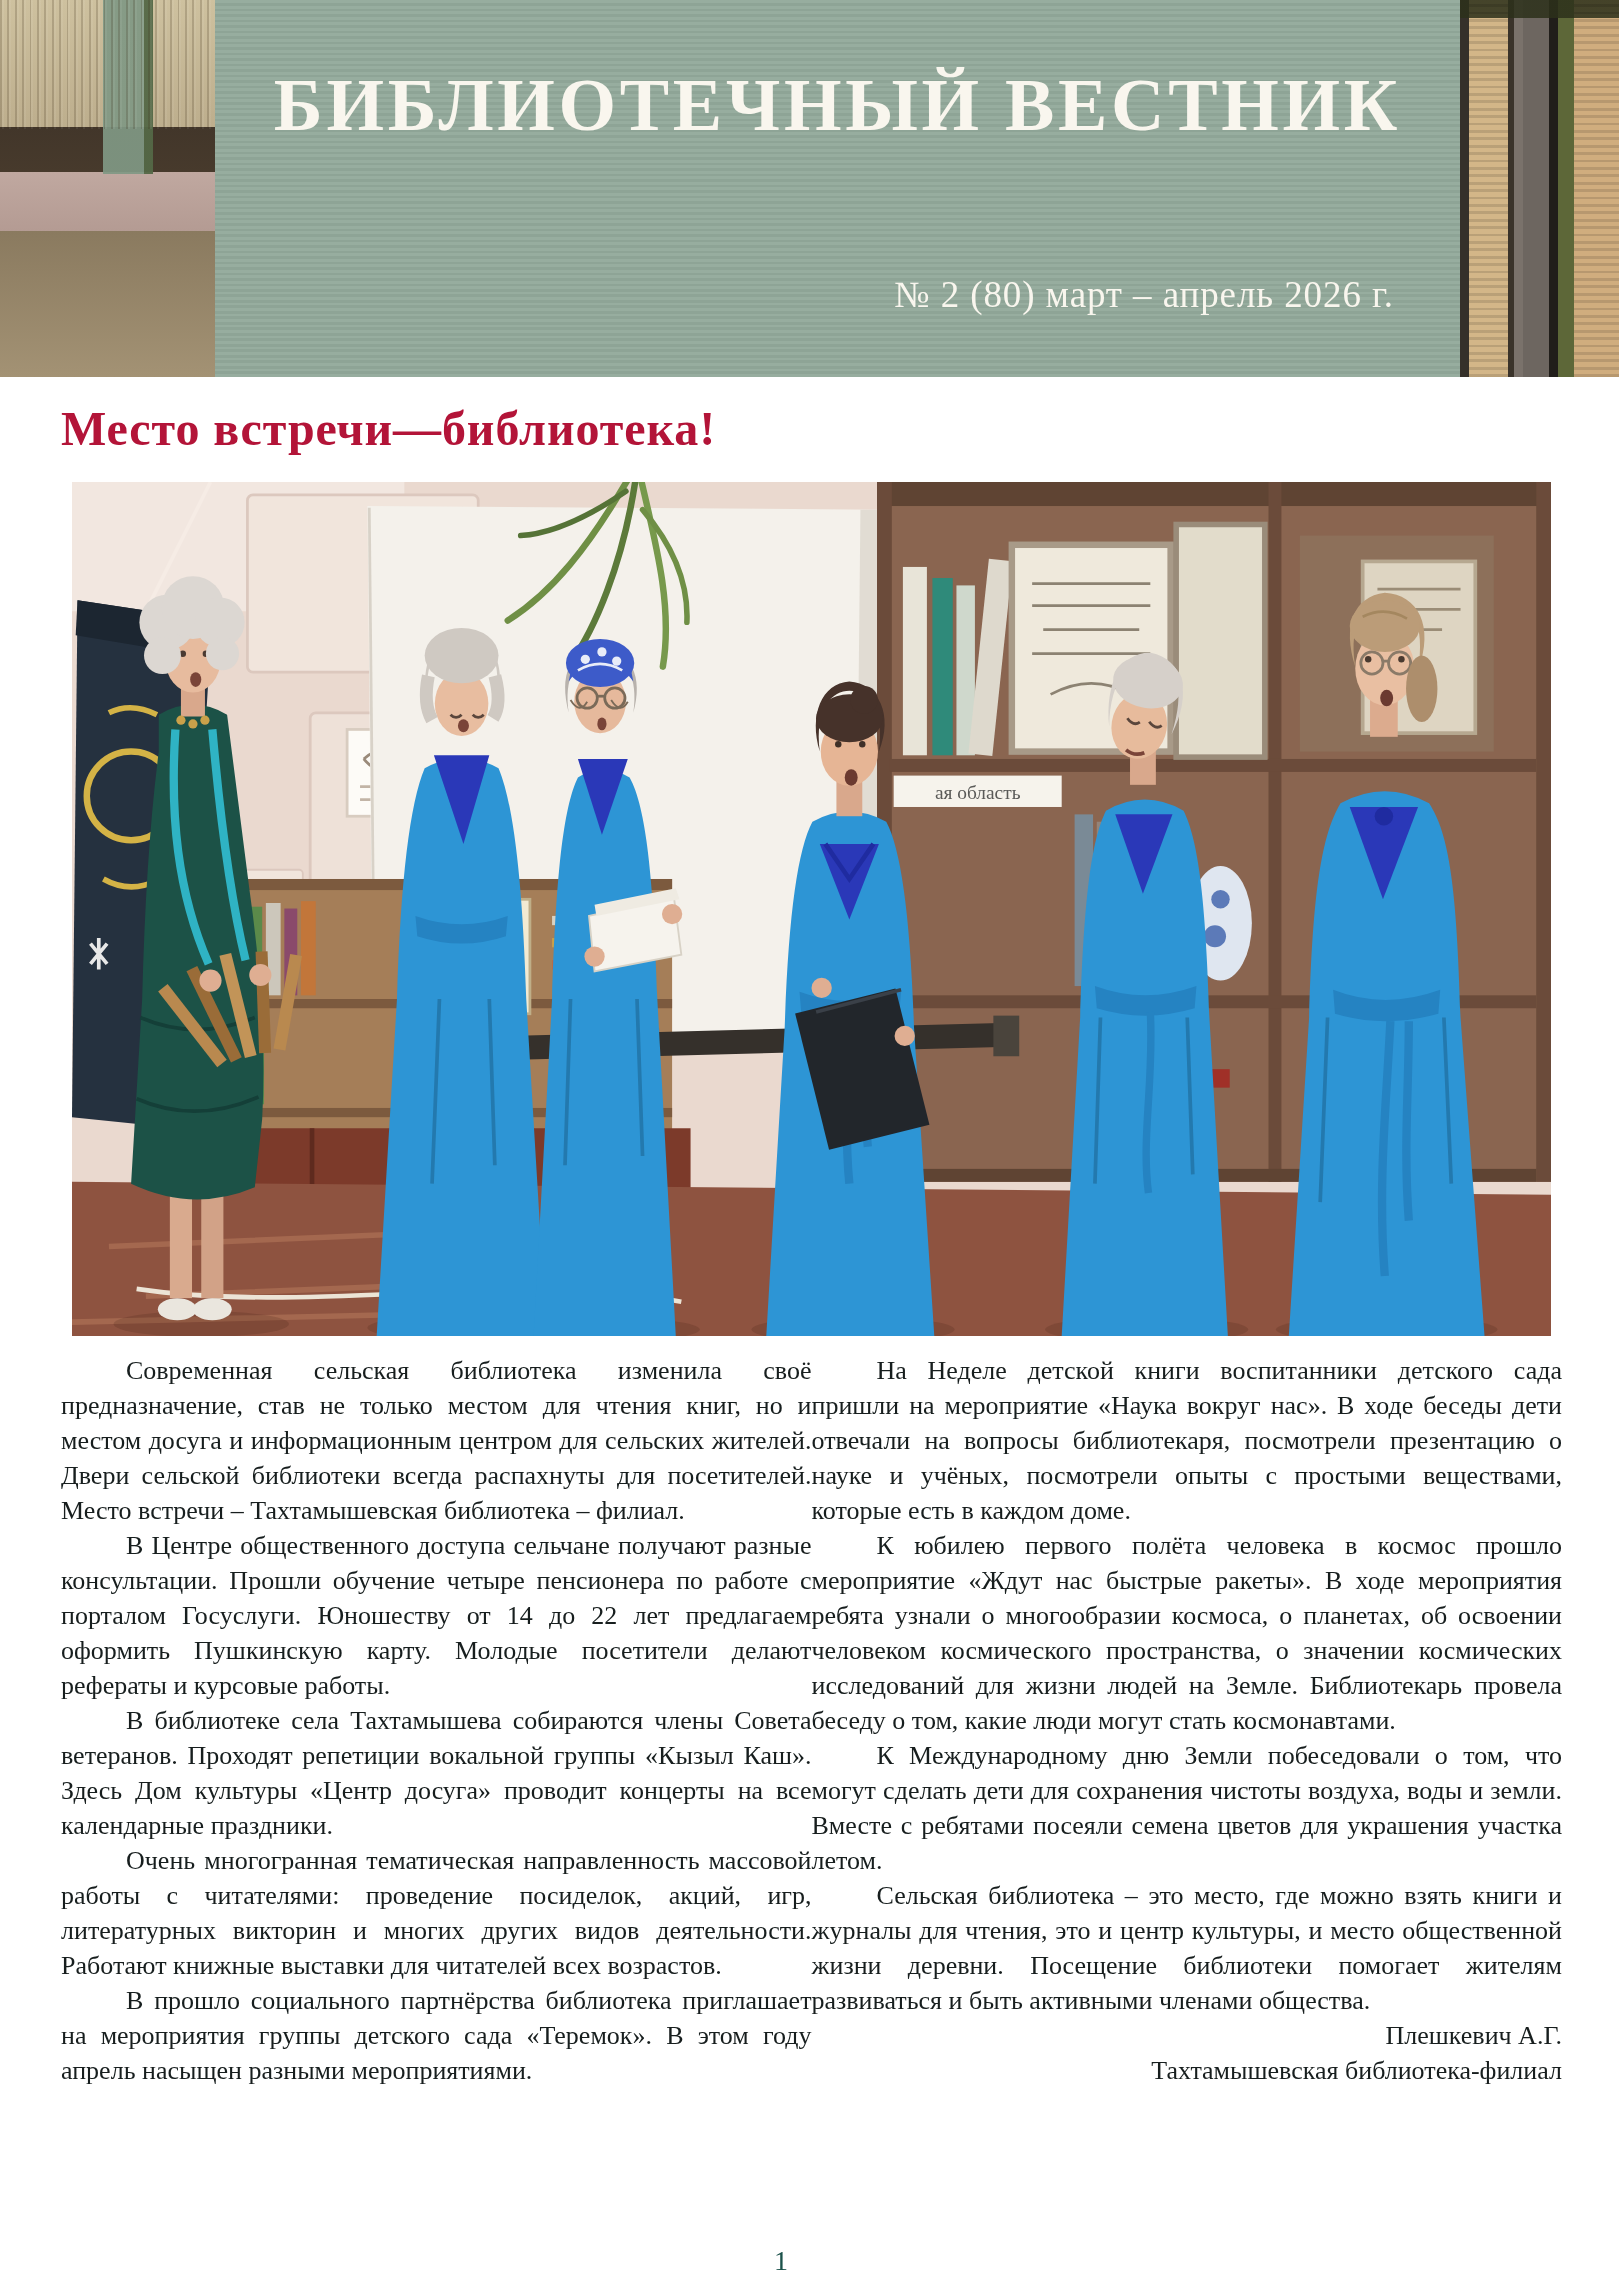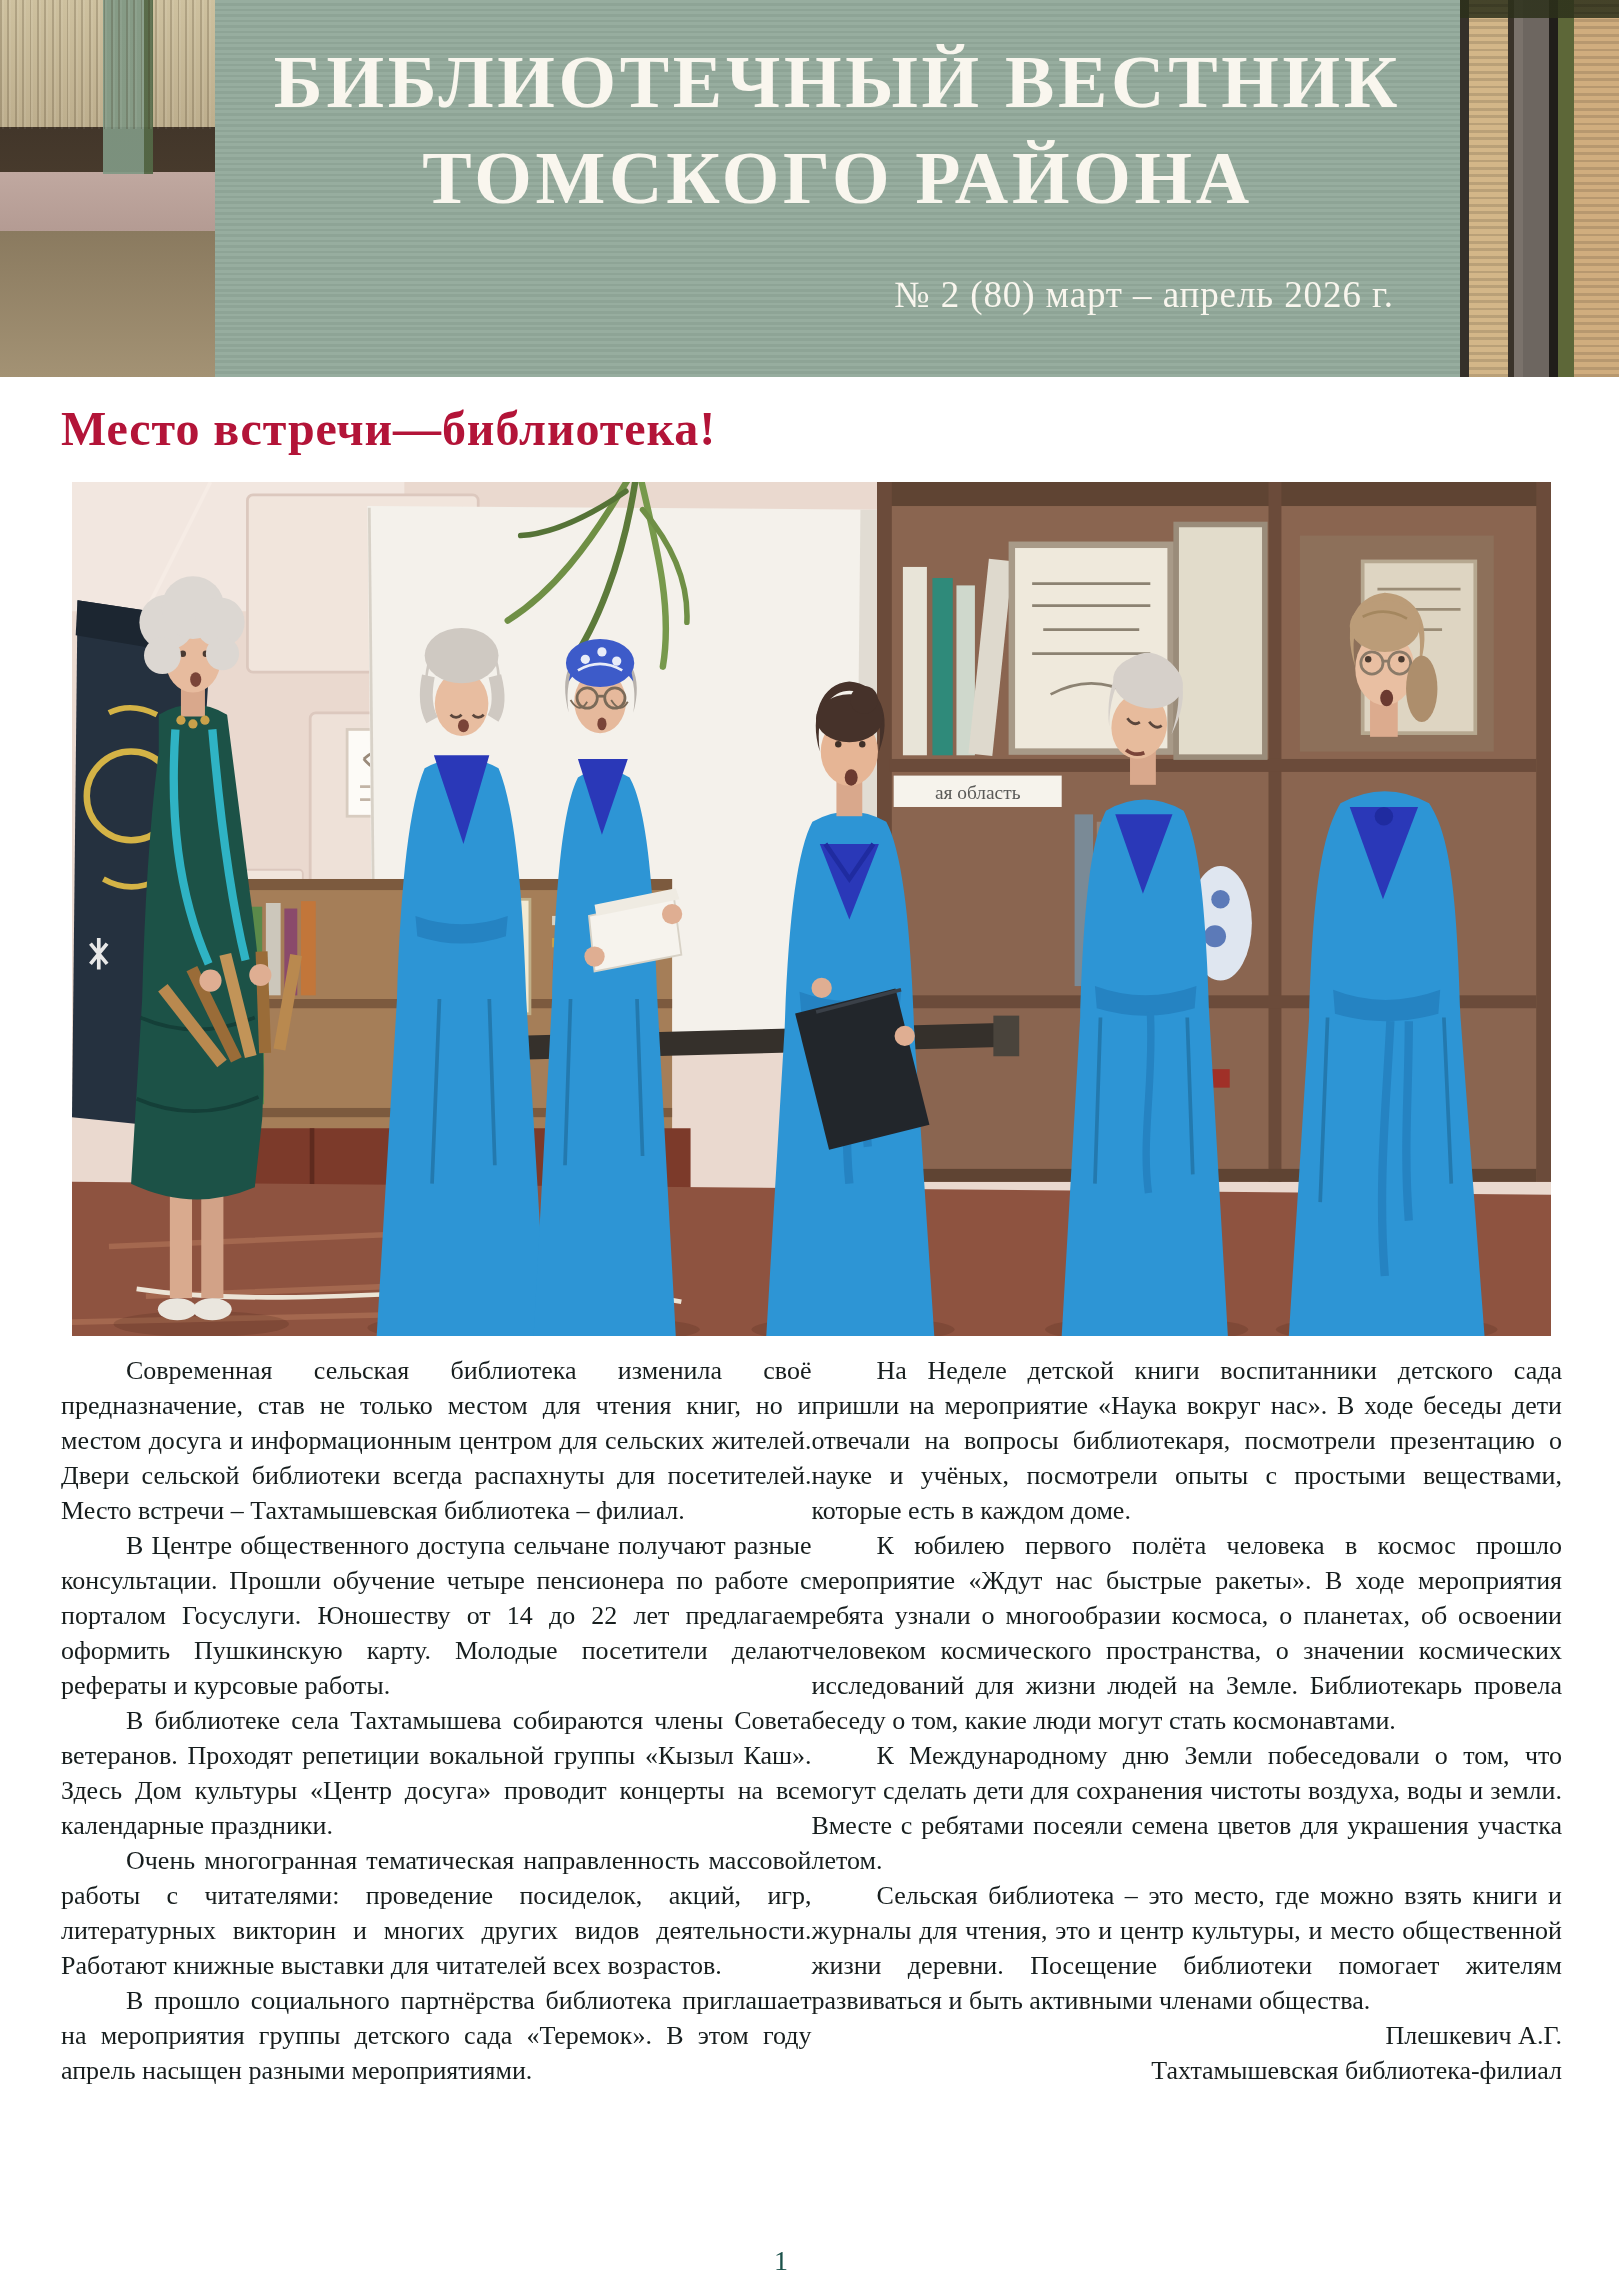--- a/index.html
+++ b/index.html
@@ -34,21 +34,21 @@
   }
   .banner{
     position:absolute;left:215px;top:0;width:1245px;height:377px;
     background:
       repeating-linear-gradient(0deg, rgba(255,255,255,.04) 0 2.8px, rgba(0,0,0,.035) 2.8px 5.5px),
       var(--banner-green,#93aa9b);
     color:var(--title-ivory,#f9f6ee);
   }
   .banner-title{
     text-align:center;font-weight:bold;font-size:74px;line-height:96px;
-    padding-top:34px;letter-spacing:3.7px;
+    padding-top:57px;letter-spacing:3.7px;
   }
   .banner-issue{
     position:absolute;right:66px;top:273px;font-size:37px;letter-spacing:0.9px;
   }
   
   .headline{
     position:absolute;left:61px;top:382px;margin:0;
     font-size:48px;line-height:94px;font-weight:bold;letter-spacing:0.9px;
     color:var(--headline-red,#b31438);
   }
@@ -75,21 +75,20 @@
 <body>
 
 <div class="page">
 
   <header class="masthead">
     <div class="books-left"></div>
     <div class="books-right"></div>
     <div class="banner">
       <div class="banner-title">
         <div>БИБЛИОТЕЧНЫЙ ВЕСТНИК</div>
-        <div>ТОМСКОГО РАЙОНА</div>
       </div>
       <div class="banner-issue">№ 2 (80) март – апрель 2026 г.</div>
     </div>
   </header>
 
   <h1 class="headline">Место встречи—библиотека!</h1>
 
   <figure class="photo" style="margin:0">
     <svg viewBox="0 0 1602 925" xmlns="http://www.w3.org/2000/svg">
 

